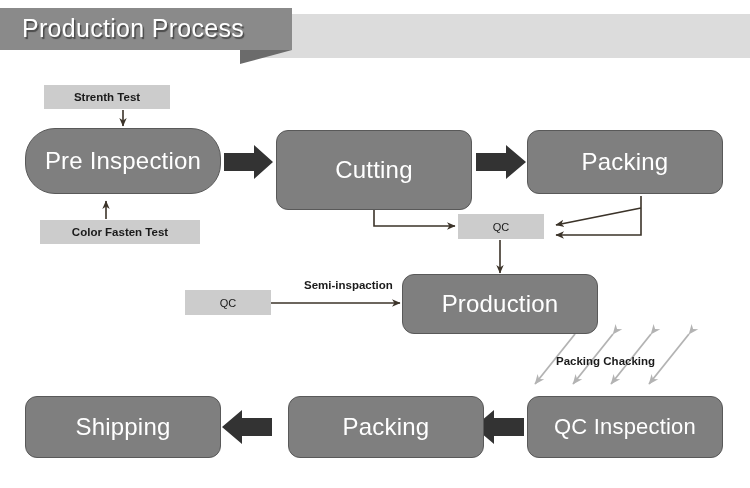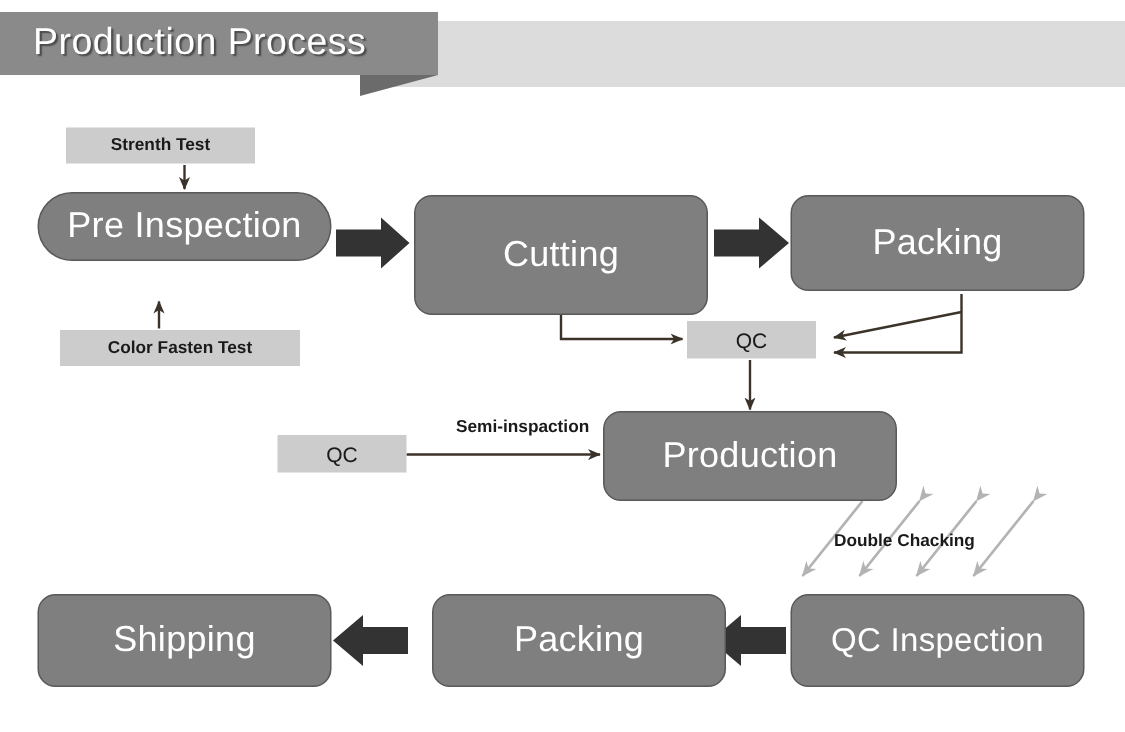--- a/index.html
+++ b/index.html
@@ -80,21 +80,21 @@
     background: #cccccc;
     color: #1a1a1a;
     display: flex;
     align-items: center;
     justify-content: center;
     font-size: 11.5px;
     font-weight: bold;
     box-sizing: border-box;
     white-space: nowrap;
   }
-  .lbox.qc-label { font-size: 14px; font-weight: normal; }
+  .lbox.qc-label { font-size: 11px; font-weight: normal; }
 
   
   .ftext {
     position: absolute;
     font-size: 11.5px;
     color: #1a1a1a;
     font-weight: bold;
     white-space: nowrap;
     margin-left: 16px;
   }
@@ -191,23 +191,23 @@
   <div class="lbox qc-label" style="left:458px; top:214px; width:86px; height:25px;">
     <span>QC</span>
   </div>
 
   <div class="lbox qc-label" style="left:185px; top:290px; width:86px; height:25px;">
     <span>QC</span>
   </div>
 
   <div class="ftext" style="left:288px; top:279px;">Semi-inspaction</div>
 
-  <div class="ftext" style="left:540px; top:355px;">Double Chacking</div>
-
-  <div class="pbox" style="left:25px; top:128px; width:196px; height:46px;border-radius:30px;">
+  <div class="ftext" style="left:540px; top:355px;">Packing Chacking</div>
+
+  <div class="pbox" style="left:25px; top:128px; width:196px; height:66px;border-radius:30px;">
     <span>Pre Inspection</span>
   </div>
 
   <div class="pbox" style="left:276px; top:130px; width:196px; height:80px;">
     <span>Cutting</span>
   </div>
 
   <div class="pbox" style="left:527px; top:130px; width:196px; height:64px;">
     <span>Packing</span>
   </div>

